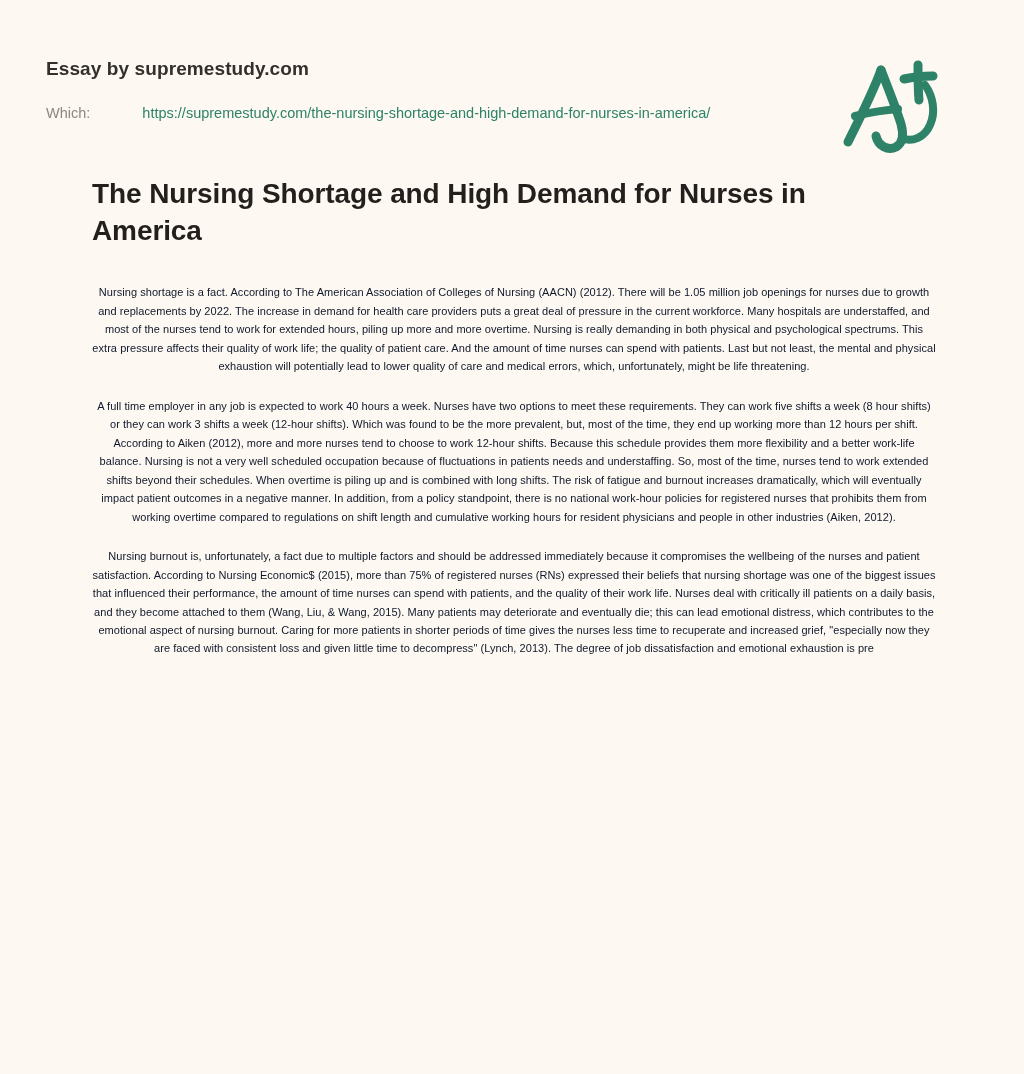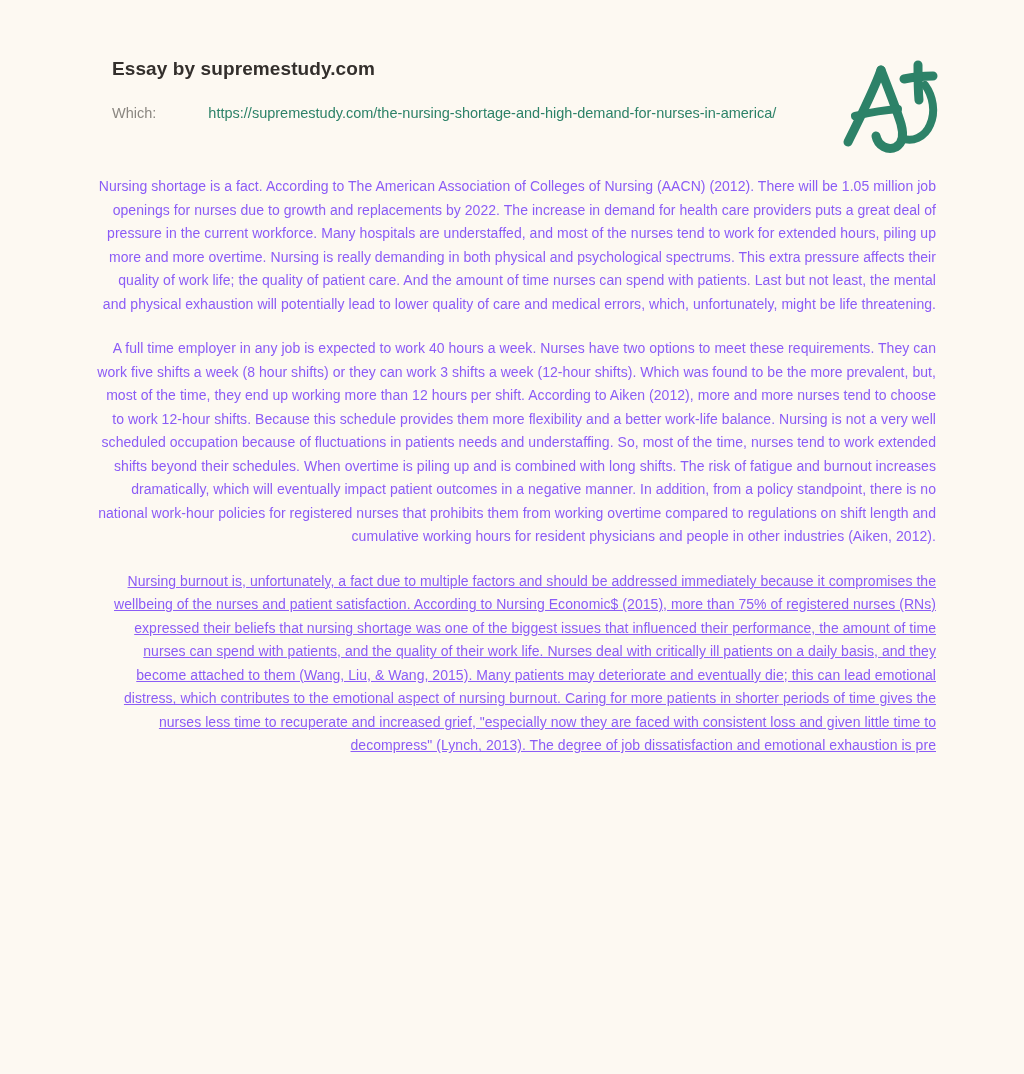--- a/index.html
+++ b/index.html
@@ -19,21 +19,21 @@
     position: relative;
     width: 1024px;
     height: 1074px;
     background: #fdf9f2;
     box-sizing: border-box;
   }
 
   
   .header {
     position: relative;
-    padding: 58px 88px 0 112px;
+    padding: 58px 88px 0 46px;
     height: 175px;
     box-sizing: border-box;
   }
 
   .essay-by {
     font-size: 19px;
     font-weight: bold;
     color: #332f2c;
     letter-spacing: 0.1px;
     line-height: 1.2;
@@ -84,31 +84,30 @@
     font-size: 28px;
     font-weight: 600;
     color: #221f1d;
     line-height: 1.33;
     margin: 0 0 34px 0;
     letter-spacing: -0.1px;
     max-width: 790px;
   }
 
   .article-body p {
-    font-size: 14px;
+    font-size: 11px;
     line-height: 1.68;
-    color: #8b5cf6;
+    color: #0f172a;
     margin: 0 0 21px 0;
-    text-align: right;
+    text-align: center;
     max-width: 848px;
     letter-spacing: 0.05px;
   }
   .article-body p:last-child {
     margin-bottom: 0;
-    text-decoration: underline;
   }
 </style>
 </head>
 <body>
 
 <div class="page">
 
   <div class="header">
     <div class="essay-by">Essay by supremestudy.com</div>
 
@@ -131,20 +130,21 @@
 
           <path d="M88 13 C88 26, 88 38, 89 48" stroke-width="9"></path>
 
           <path d="M95 33 C103 44, 106 60, 100 73 C95 85, 82 91, 72 86" stroke-width="8"></path>
         </g>
       </svg>
     </div>
   </div>
 
   <div class="article">
+    <h1 class="article-title">The Nursing Shortage and High Demand for Nurses in America</h1>
 
     <div class="article-body">
       <p>Nursing shortage is a fact. According to The American Association of Colleges of Nursing (AACN) (2012). There will be 1.05 million job openings for nurses due to growth and replacements by 2022. The increase in demand for health care providers puts a great deal of pressure in the current workforce. Many hospitals are understaffed, and most of the nurses tend to work for extended hours, piling up more and more overtime. Nursing is really demanding in both physical and psychological spectrums. This extra pressure affects their quality of work life; the quality of patient care. And the amount of time nurses can spend with patients. Last but not least, the mental and physical exhaustion will potentially lead to lower quality of care and medical errors, which, unfortunately, might be life threatening.</p>
       <p>A full time employer in any job is expected to work 40 hours a week. Nurses have two options to meet these requirements. They can work five shifts a week (8 hour shifts) or they can work 3 shifts a week (12-hour shifts). Which was found to be the more prevalent, but, most of the time, they end up working more than 12 hours per shift. According to Aiken (2012), more and more nurses tend to choose to work 12-hour shifts. Because this schedule provides them more flexibility and a better work-life balance. Nursing is not a very well scheduled occupation because of fluctuations in patients needs and understaffing. So, most of the time, nurses tend to work extended shifts beyond their schedules. When overtime is piling up and is combined with long shifts. The risk of fatigue and burnout increases dramatically, which will eventually impact patient outcomes in a negative manner. In addition, from a policy standpoint, there is no national work-hour policies for registered nurses that prohibits them from working overtime compared to regulations on shift length and cumulative working hours for resident physicians and people in other industries (Aiken, 2012).</p>
       <p>Nursing burnout is, unfortunately, a fact due to multiple factors and should be addressed immediately because it compromises the wellbeing of the nurses and patient satisfaction. According to Nursing Economic$ (2015), more than 75% of registered nurses (RNs) expressed their beliefs that nursing shortage was one of the biggest issues that influenced their performance, the amount of time nurses can spend with patients, and the quality of their work life. Nurses deal with critically ill patients on a daily basis, and they become attached to them (Wang, Liu, &amp; Wang, 2015). Many patients may deteriorate and eventually die; this can lead emotional distress, which contributes to the emotional aspect of nursing burnout. Caring for more patients in shorter periods of time gives the nurses less time to recuperate and increased grief, "especially now they are faced with consistent loss and given little time to decompress" (Lynch, 2013). The degree of job dissatisfaction and emotional exhaustion is pre</p>
     </div>
   </div>
 
 </div>
 

